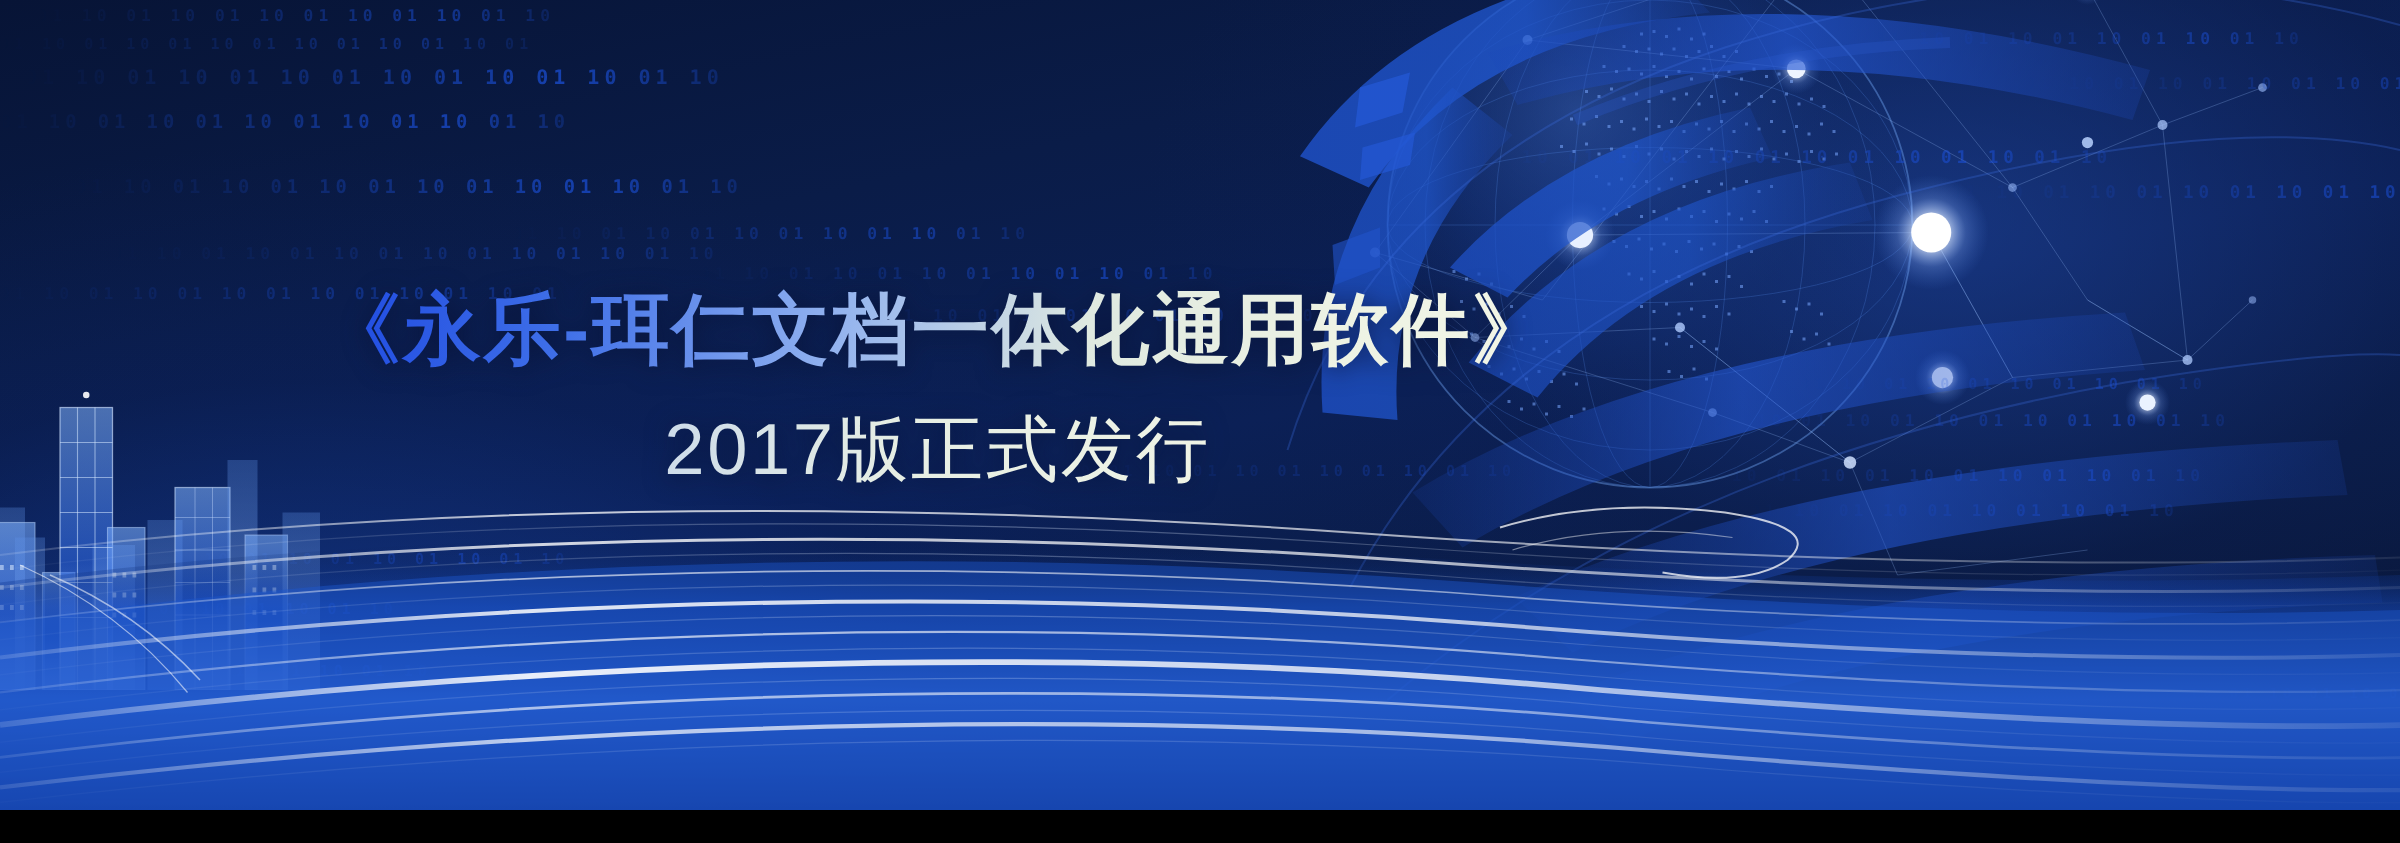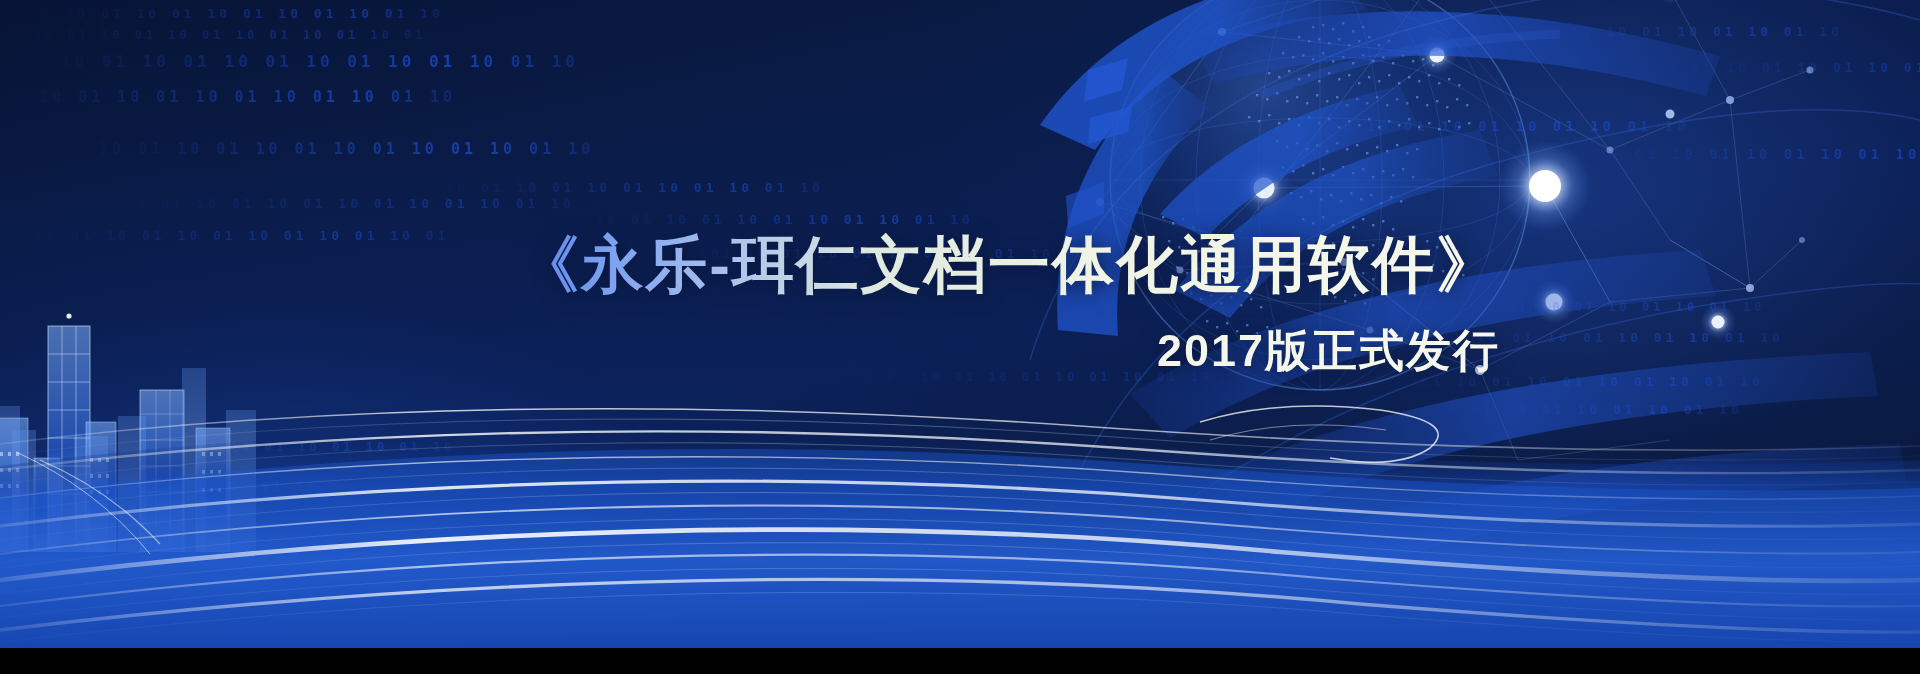--- a/index.html
+++ b/index.html
@@ -36,21 +36,21 @@
   
   .globe-wrap{position:absolute;left:1050px;top:-60px;width:780px;height:560px;pointer-events:none;}
 
   
   .city{position:absolute;left:-10px;bottom:96px;width:360px;height:250px;pointer-events:none;}
 
   
   .streaks{position:absolute;left:0;right:0;bottom:0;height:300px;pointer-events:none;overflow:hidden;}
 
   
-  .text-block{position:absolute;left:0;top:228px;width:1500px;text-align:right;}
+  .text-block{position:absolute;left:0;top:228px;width:1500px;text-align:center;}
 
   .title{
     margin:0;
     font-size:62px;
     font-weight:700;
     line-height:1.18;
     letter-spacing:2px;
     white-space:nowrap;
     background:linear-gradient(96deg,
       #1436d6 0%,
@@ -63,22 +63,22 @@
       #f6f8ec 100%);
     -webkit-background-clip:text;
     background-clip:text;
     color:transparent;
     -webkit-text-fill-color:transparent;
     filter:drop-shadow(0 2px 10px rgba(8,18,54,0.85));
   }
 
   .subtitle{
     margin:20px 0 0 0;
-    font-size:45px;
-    font-weight:700;
+    font-size:58px;
+    font-weight:400;
     letter-spacing:2px;
     white-space:nowrap;
     background:linear-gradient(98deg,
       #6f93e2 0%,
       #8fb0ec 14%,
       #c3d4ec 30%,
       #e6eee4 48%,
       #f0f4e6 66%,
       #f4f7ea 84%,
       #f6f8ee 100%);

